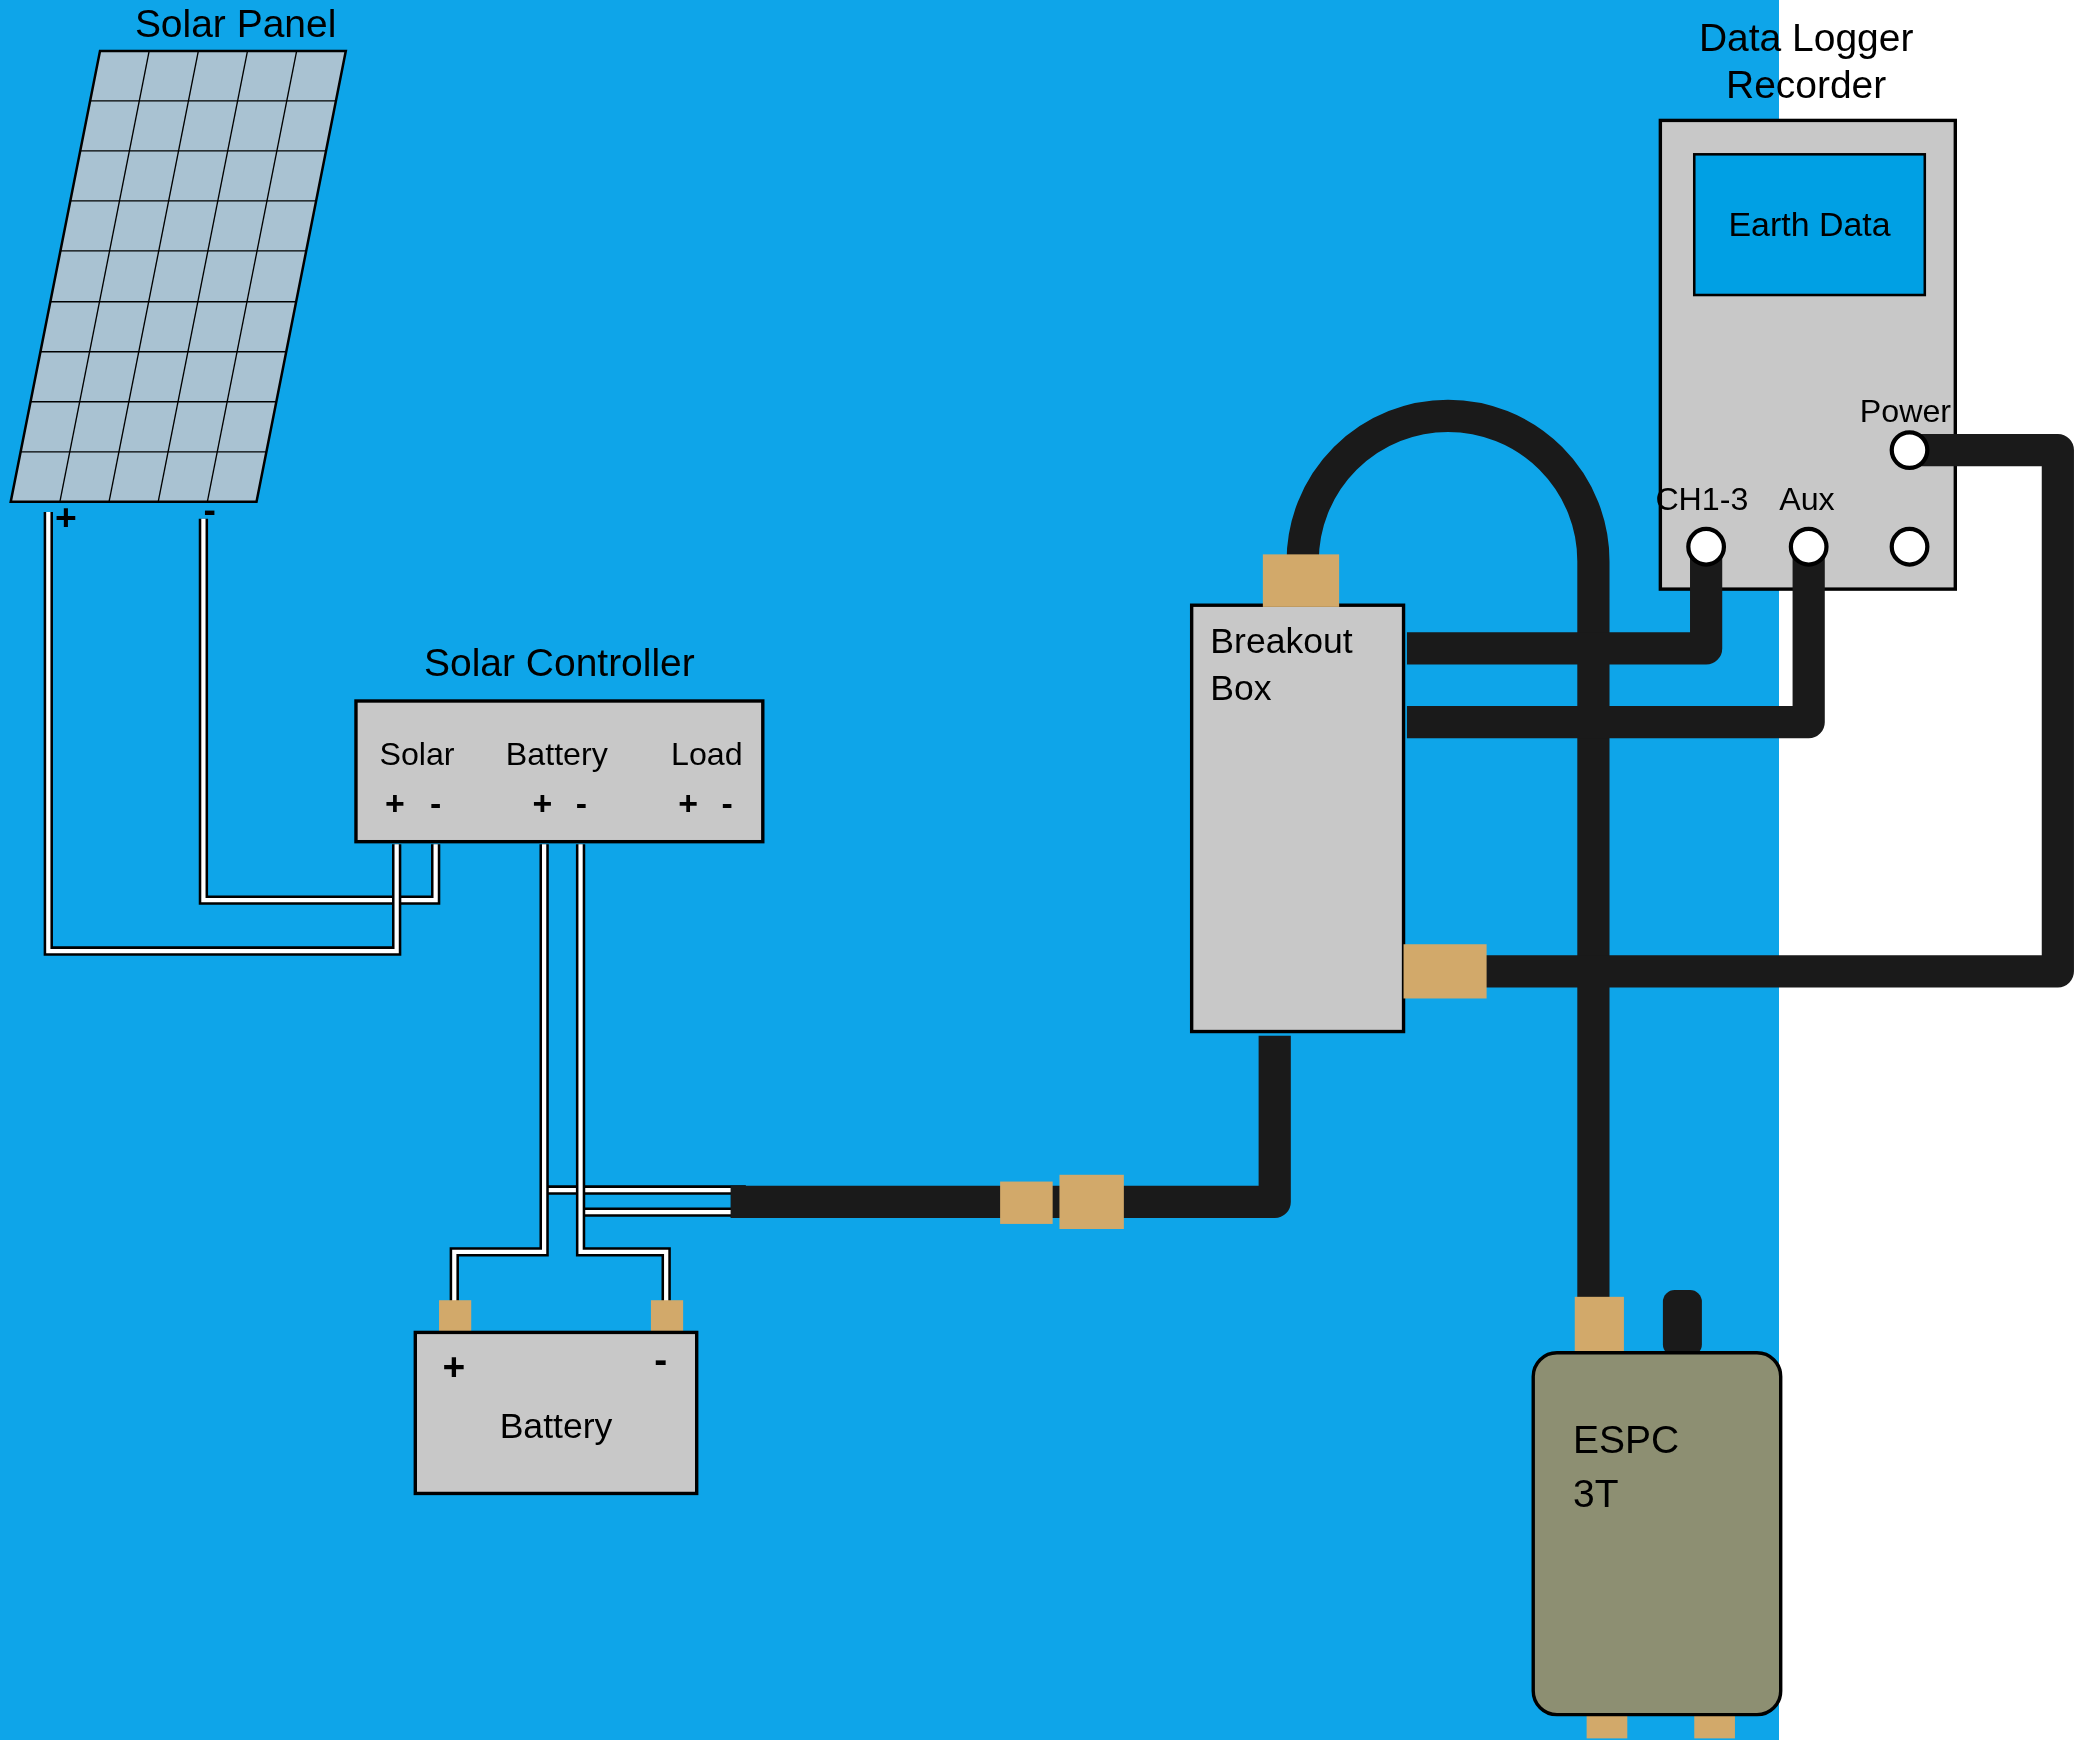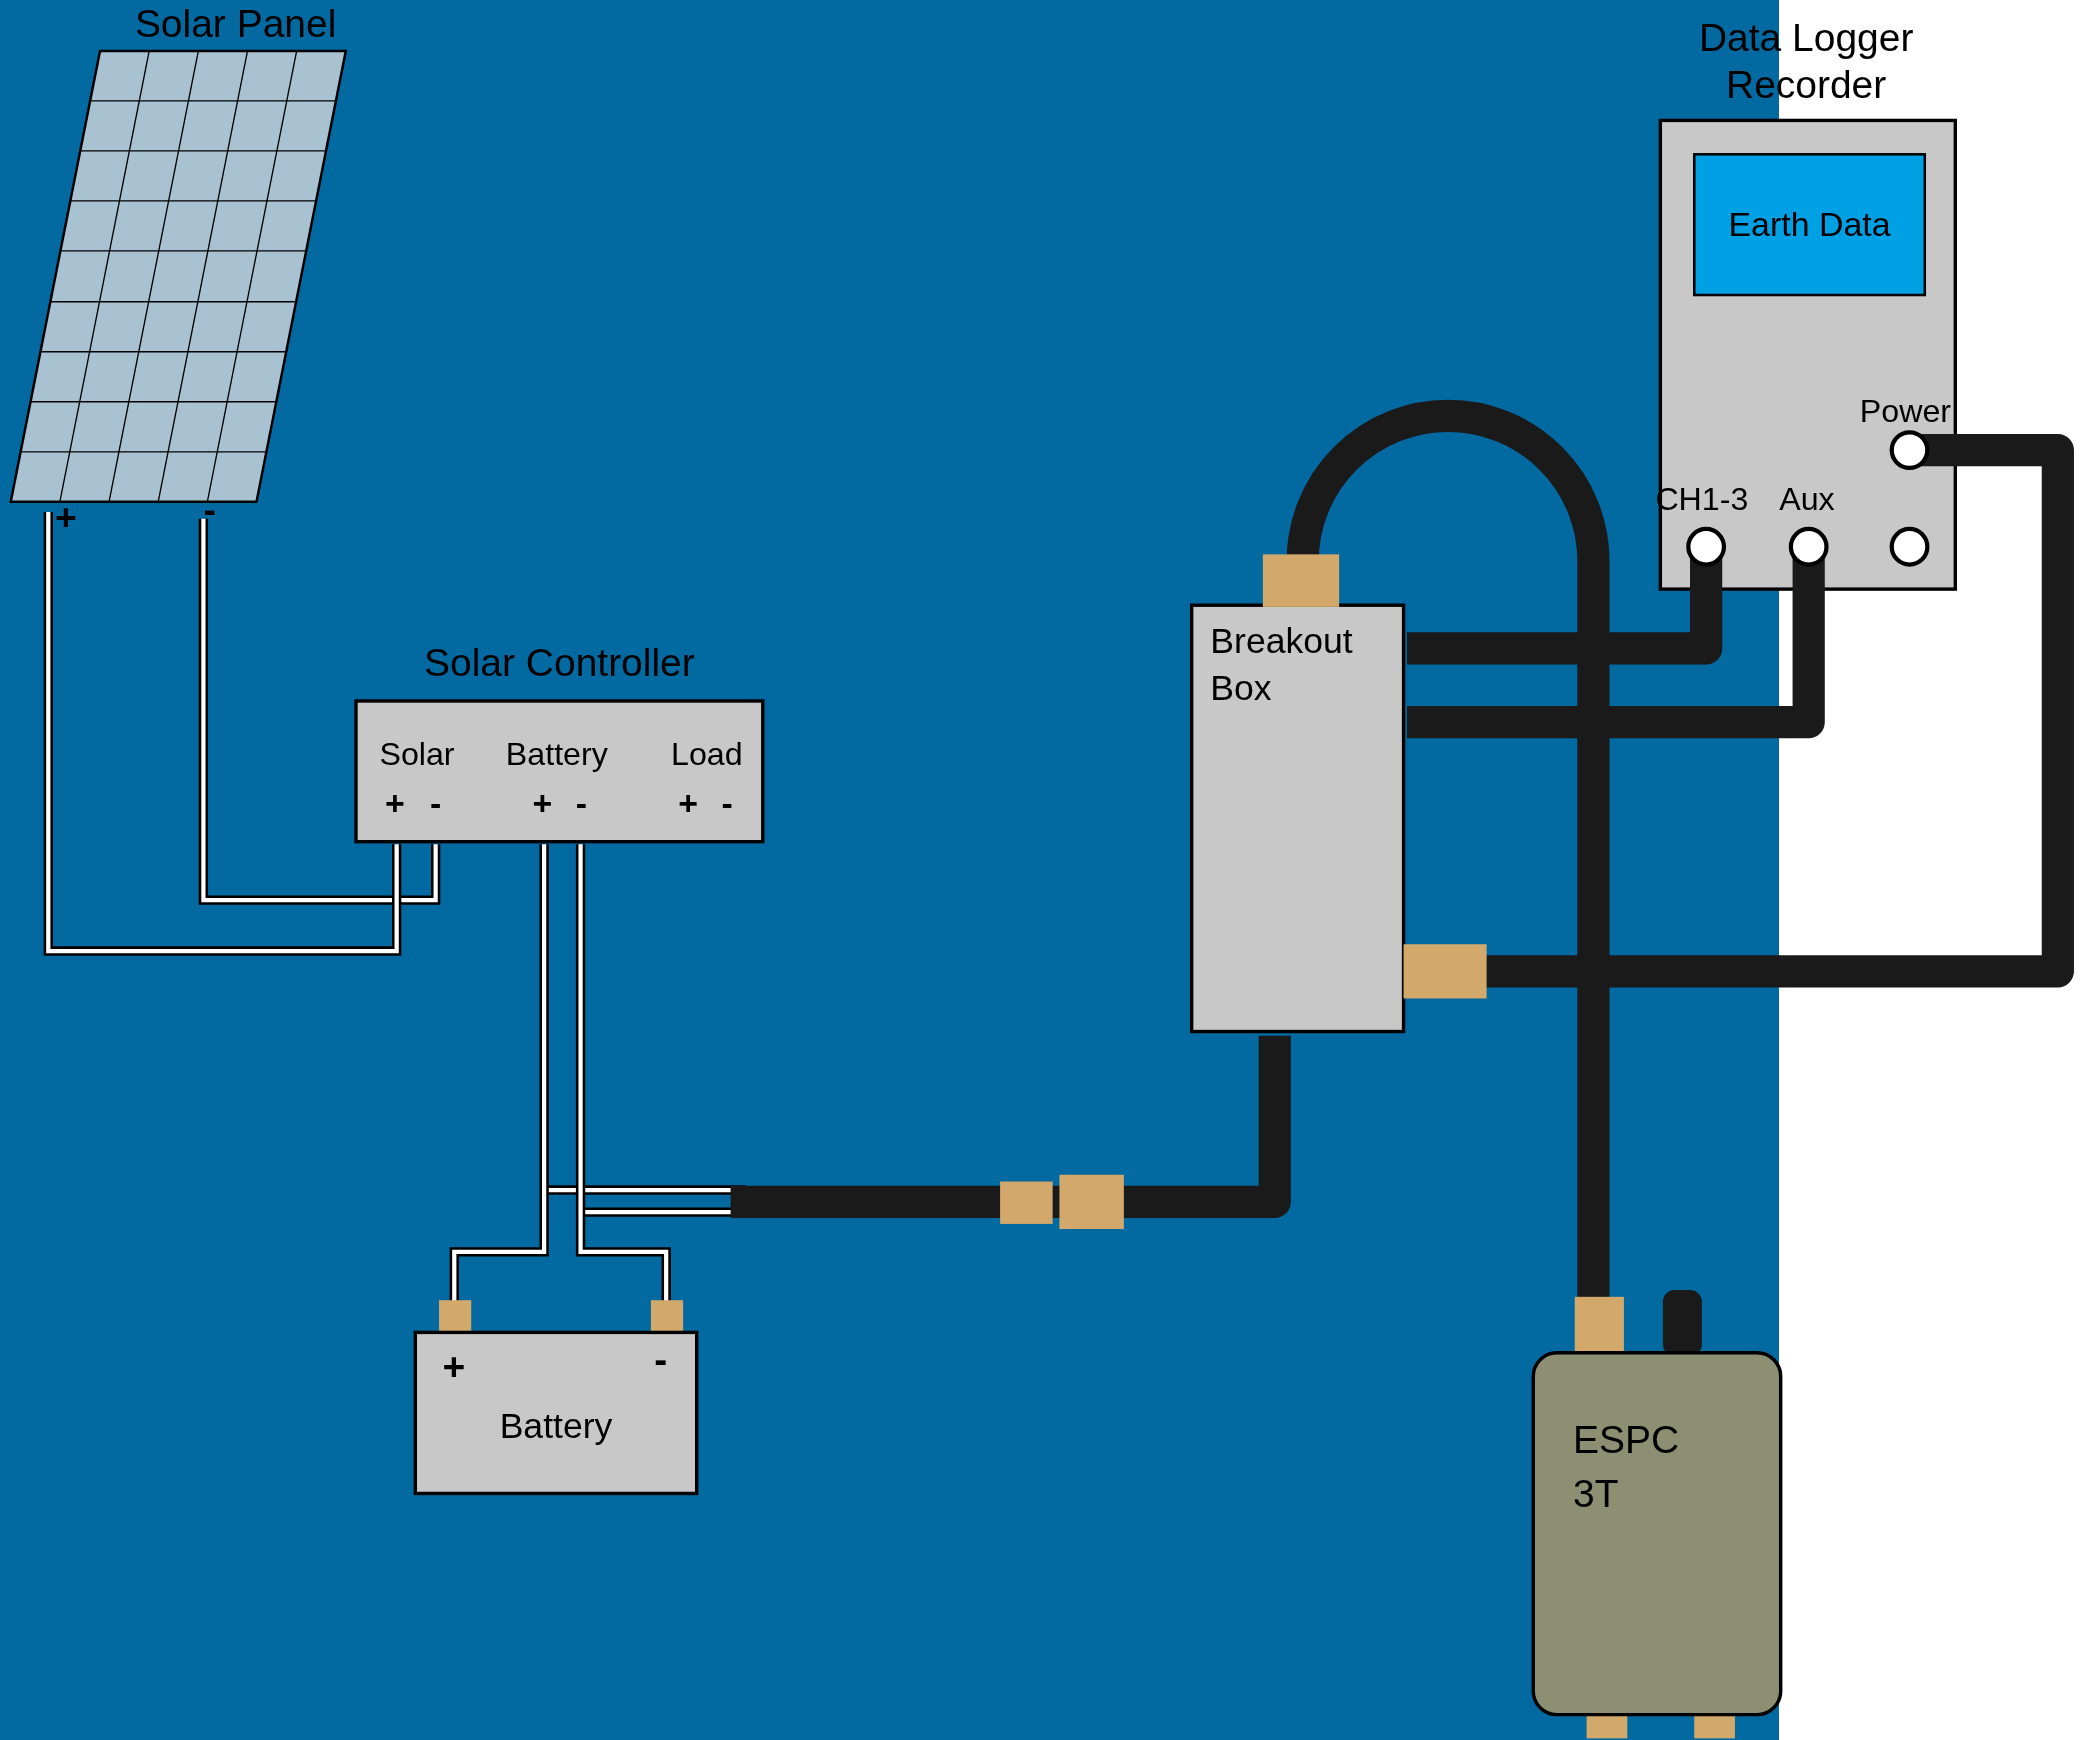--- a/index.html
+++ b/index.html
@@ -1,16 +1,16 @@
 <!DOCTYPE html>
 <html style="font-size:13.6px"><head>
 <meta charset="utf-8">
 <style>
   html,body{margin:0;padding:0;background:#fff;}
-  .stage{width:1779px;height:1741px;position:relative;background:#0369a1;}
+  .stage{width:1779px;height:1741px;position:relative;background:#0ea5e9;}
   svg{display:block;}
   text{font-family:"Liberation Sans","DejaVu Sans",sans-serif;fill:#000;}
   .title{font-size:46px;}
   .label{font-size:38px;}
   .box-title{font-size:42px;}
   .screen-label{font-size:40px;}
   .espc-label{font-size:46px;}
   .sign{font-size:40px;font-weight:bold;}
   .big-sign{font-size:46px;font-weight:bold;}
   .panel-sign{font-size:44px;font-weight:bold;}

